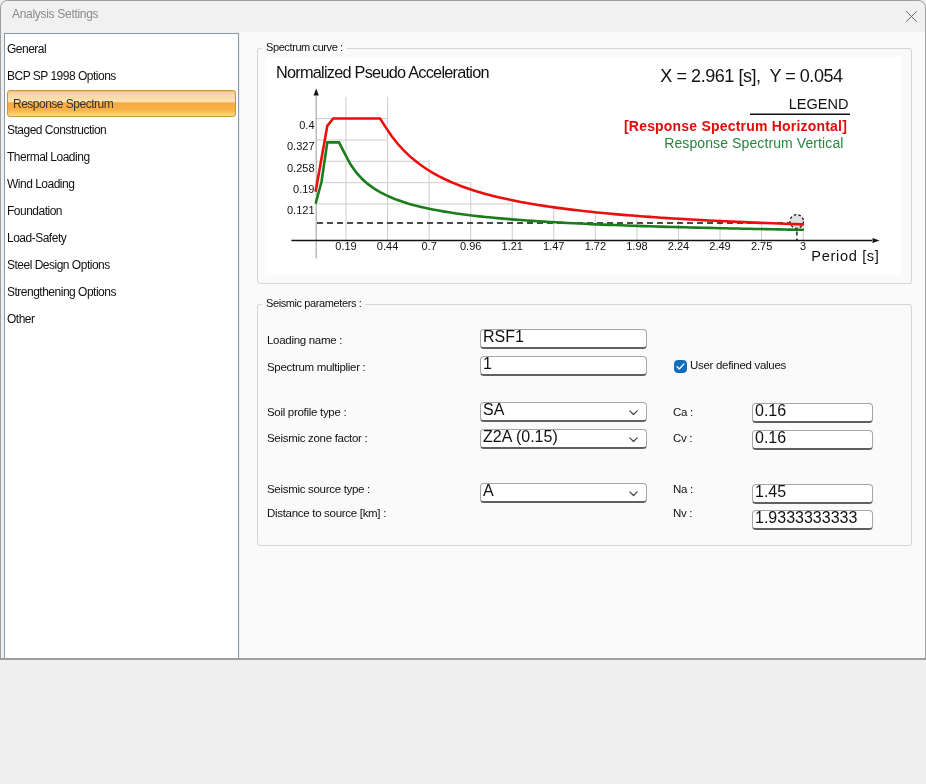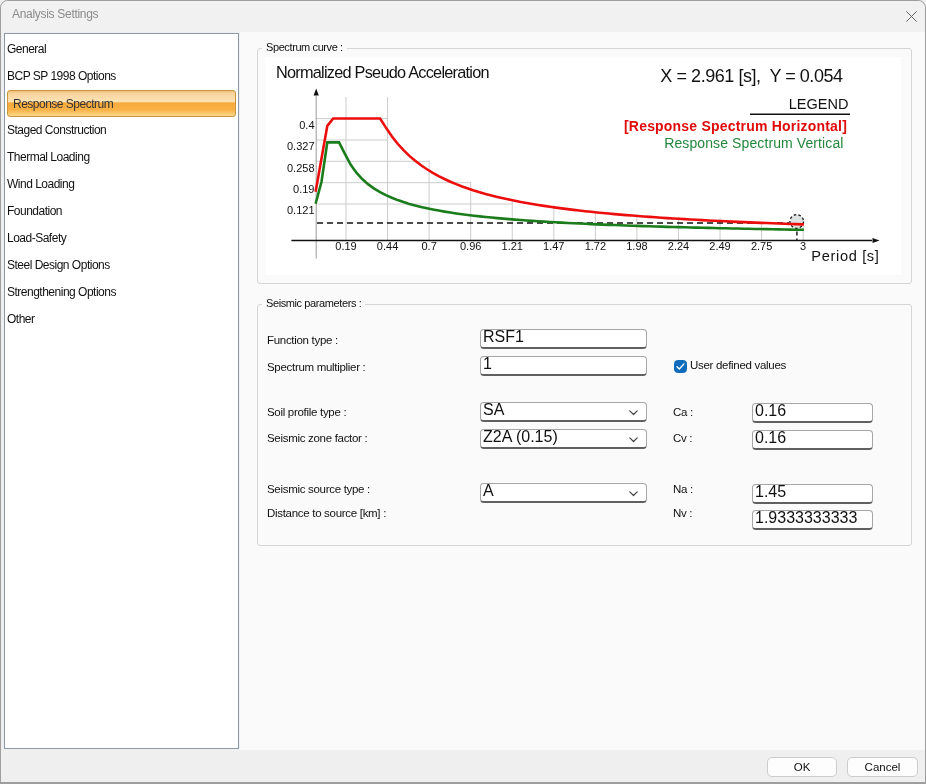--- a/index.html
+++ b/index.html
@@ -1,17 +1,17 @@
 <!DOCTYPE html>
 <html><head><meta charset="utf-8">
 <style>
 * { margin:0; padding:0; box-sizing:border-box; }
 html,body { width:926px; height:784px; }
 body { font-family:"Liberation Sans",sans-serif; position:relative; background:#f0efef; overflow:hidden; }
-#win { position:absolute; left:0; top:0; width:926px; height:784px; border:1px solid #9e9e9e;
+#win { position:absolute; left:0; top:0; width:926px; height:660px; border:1px solid #9e9e9e;
   border-radius:8px 8px 0 0; background:#f0efef; overflow:hidden; border-bottom:2px solid #9e9e9e;}
 #titlebar { position:absolute; left:0; top:0; width:100%; height:32px; background:#f2f1f1; }
 #titlebar .t { position:absolute; left:11px; top:6px; font-size:12px; color:#8b8b8b; letter-spacing:-0.3px; }
 #closex { position:absolute; left:904px; top:9px; width:13px; height:13px; }
 #content { position:absolute; left:239px; top:31px; width:686px; height:718px; background:#fbfafa; }
 #leftpane { position:absolute; left:0px; top:31px; width:239px; height:718px; background:#f0efef; }
 #list { position:absolute; left:3px; top:32px; width:235px; height:716px; background:#fff;
   border:1px solid #8a98a8; padding-top:2px; }
 .item { height:27px; line-height:27px; padding-left:2px; font-size:12px; color:#111; letter-spacing:-0.5px; }
 .item.sel { margin:0 2px; padding-left:5px; border:1px solid #c8973e; border-radius:3px;
@@ -103,21 +103,21 @@
 <path d="M 614.5 183.5 l -7 -2.6 l 0 5.2 z" fill="#111"></path>
 <line x1="52" y1="166" x2="524" y2="166" stroke="#111" stroke-width="1.3" stroke-dasharray="6 4"></line>
 <circle cx="531.7" cy="164.5" r="6.8" fill="#dfe2e2" stroke="#1a1a1a" stroke-width="1.3" stroke-dasharray="2.6 2.2"></circle>
 <polyline points="50.6,146.75 56.46,125.06 62.32,85.36 68.18,85.36 74.04,85.36 79.9,96.87 85.76,107.8 91.62,115.97 97.48,122.32 103.34,127.43 109.2,131.64 115.06,135.18 120.92,138.2 126.78,140.81 132.64,143.09 138.5,145.1 144.36,146.9 150.22,148.51 156.07,149.96 161.93,151.28 167.79,152.49 173.65,153.59 179.51,154.61 185.37,155.55 191.23,156.42 197.09,157.23 202.95,157.98 208.81,158.69 214.67,159.35 220.53,159.97 226.39,160.56 232.25,161.11 238.11,161.64 243.97,162.13 249.83,162.6 255.69,163.05 261.55,163.47 267.41,163.88 273.27,164.26 279.13,164.63 284.99,164.99 290.85,165.32 296.71,165.65 302.57,165.96 308.43,166.26 314.29,166.54 320.15,166.82 326.01,167.09 331.87,167.34 337.73,167.59 343.59,167.83 349.45,168.06 355.31,168.28 361.17,168.5 367.02,168.7 372.88,168.91 378.74,169.1 384.6,169.29 390.46,169.47 396.32,169.65 402.18,169.83 408.04,169.99 413.9,170.16 419.76,170.32 425.62,170.47 431.48,170.62 437.34,170.77 443.2,170.91 449.06,171.05 454.92,171.19 460.78,171.32 466.64,171.45 472.5,171.57 478.36,171.7 484.22,171.82 490.08,171.93 495.94,172.05 501.8,172.16 507.66,172.27 513.52,172.37 519.38,172.48 525.24,172.58 531.1,172.68 536.96,172.78 538.91,172.81" fill="none" stroke="#1a7c1a" stroke-width="2.6"></polyline>
 <polyline points="50.6,134.84 56.46,101.85 62.32,68.87 68.18,61.54 74.04,61.54 79.9,61.54 85.76,61.54 91.62,61.54 97.48,61.54 103.34,61.54 109.2,61.54 115.06,61.54 120.92,70.59 126.78,79.29 132.64,86.75 138.5,93.21 144.36,98.87 150.22,103.86 156.07,108.29 161.93,112.26 167.79,115.83 173.65,119.07 179.51,122.0 185.37,124.69 191.23,127.14 197.09,129.41 202.95,131.49 208.81,133.43 214.67,135.22 220.53,136.9 226.39,138.46 232.25,139.92 238.11,141.28 243.97,142.57 249.83,143.78 255.69,144.92 261.55,146.0 267.41,147.02 273.27,147.98 279.13,148.9 284.99,149.77 290.85,150.59 296.71,151.38 302.57,152.13 308.43,152.85 314.29,153.54 320.15,154.19 326.01,154.82 331.87,155.42 337.73,156.0 343.59,156.55 349.45,157.09 355.31,157.6 361.17,158.09 367.02,158.56 372.88,159.02 378.74,159.46 384.6,159.89 390.46,160.3 396.32,160.69 402.18,161.08 408.04,161.45 413.9,161.81 419.76,162.16 425.62,162.49 431.48,162.82 437.34,163.13 443.2,163.44 449.06,163.74 454.92,164.03 460.78,164.31 466.64,164.58 472.5,164.85 478.36,165.11 484.22,165.36 490.08,165.6 495.94,165.84 501.8,166.07 507.66,166.3 513.52,166.52 519.38,166.73 525.24,166.94 531.1,167.15 536.96,167.35 538.91,167.41" fill="none" stroke="#ec0d0d" stroke-width="2.6"></polyline>
 <line x1="531.9" y1="174.5" x2="531.9" y2="183.2" stroke="#111" stroke-width="1.4" stroke-dasharray="4 3"></line>
 </svg></div>
   <div class="gb" style="left:256px;top:303px;width:655px;height:242px;">
       <span class="cap">Seismic parameters :</span>
     </div>
-<div class="lb" style="left:266px;top:329.5px;">Function type :</div>
+<div class="lb" style="left:266px;top:329.5px;">Loading name :</div>
 <div class="lb" style="left:266px;top:357px;">Spectrum multiplier :</div>
 <div class="lb" style="left:266px;top:402px;">Soil profile type :</div>
 <div class="lb" style="left:266px;top:427.5px;">Seismic zone factor :</div>
 <div class="lb" style="left:266px;top:478.5px;">Seismic source type :</div>
 <div class="lb" style="left:266px;top:503px;">Distance to source [km] :</div>
 <div class="tb" style="left:479px;top:328px;width:167px;">RSF1</div>
 <div class="tb" style="left:479px;top:355px;width:167px;">1</div>
 <div class="tb dd" style="left:479px;top:401px;width:167px;">SA<svg class="ch" width="9" height="6" viewBox="0 0 9 6">
         <path d="M0.8 0.8 L4.5 4.5 L8.2 0.8" fill="none" stroke="#454545" stroke-width="1.2" stroke-linecap="round" stroke-linejoin="round"></path>
       </svg></div>

